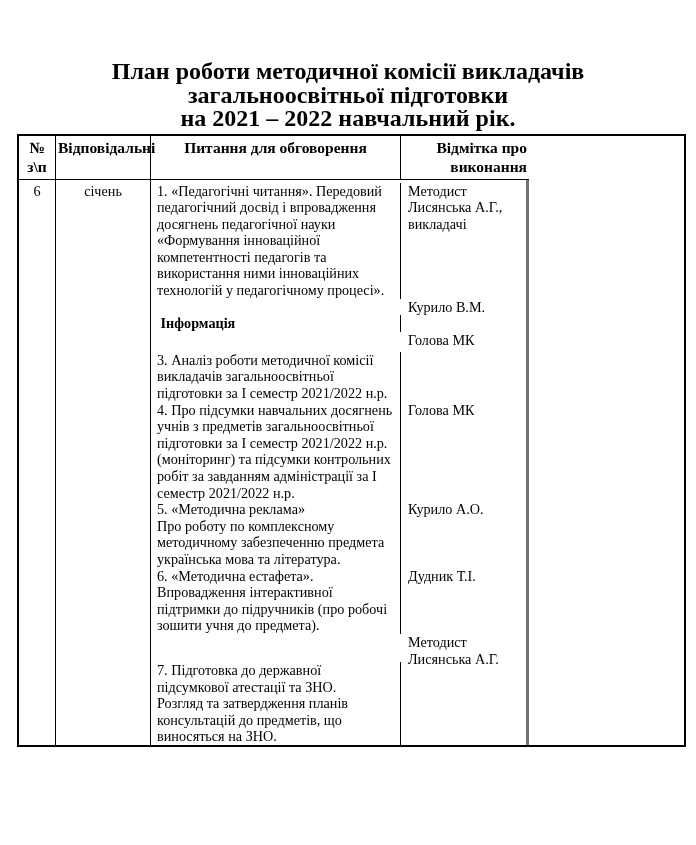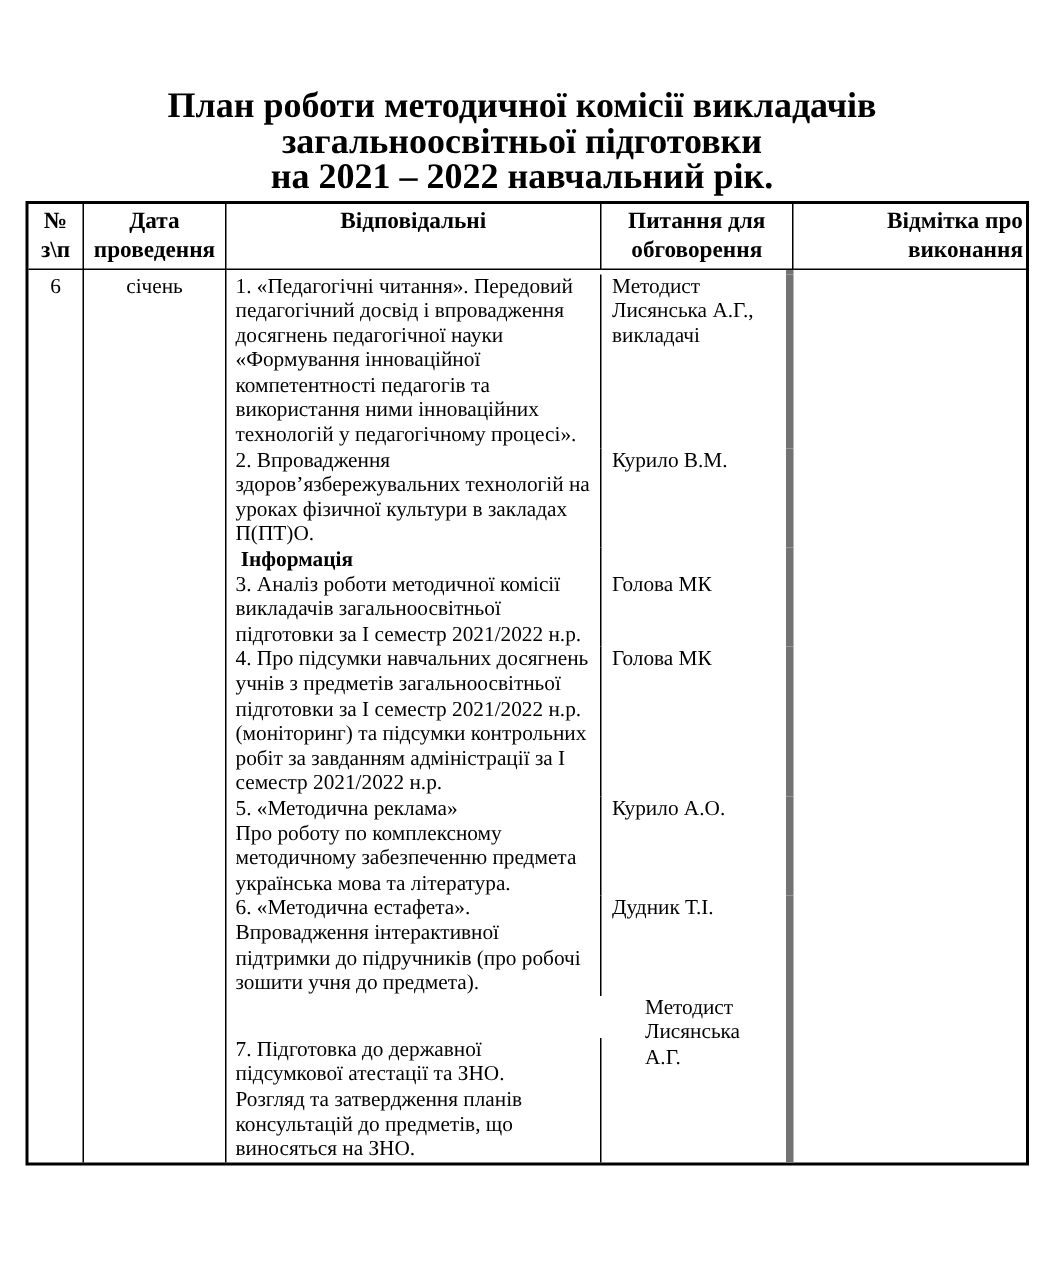--- a/index.html
+++ b/index.html
@@ -42,69 +42,66 @@
   .cell.date{grid-column:2;text-align:center;}
   .cell.mark{grid-column:5;border-right:none;}
   .q-item{
     grid-column:3;
     border-right:1px solid #000;
     padding:0 6px 0 6px;
     white-space:pre-line;
   }
   .r-item{
     grid-column:4;
-    border-right:5px solid #737373;
+    border-right:3px solid #737373;
     padding:0 4px 0 7px;
   }
   .b{font-weight:bold;}
   .pt{padding-top:3px;}
 </style>
 </head>
 <body>
 
 <div class="page">
 
   <h1 class="title">План роботи методичної комісії викладачів
 загальноосвітньої підготовки
 на 2021 – 2022 навчальний рік.</h1>
 
   <div class="tbl">
 
     <div class="thead grid5">
       <div class="th">№
 з\п</div>
-      <div class="th">Дата
-проведення</div>
       <div class="th">Відповідальні</div>
       <div class="th">Питання для обговорення</div>
       <div class="th last">Відмітка про
 виконання</div>
     </div>
 
     <div class="tbody grid5" id="tbody">
       <div class="cell num pt" id="numCell" style="grid-row: 1 / span 9;">6</div>
       <div class="cell date pt" id="dateCell" style="grid-row: 1 / span 9;">січень</div>
       <div class="cell mark" id="markCell" style="grid-row: 1 / span 9;"></div>
         <div class="r-item pt" style="grid-row: 1;"></div>
         <div class="q-item" style="grid-row: 2;">1. «Педагогічні читання». Передовий педагогічний досвід і впровадження досягнень педагогічної науки «Формування інноваційної компетентності педагогів та використання ними інноваційних технологій у педагогічному процесі».</div>
         <div class="r-item" style="grid-row: 2;">Методист Лисянська А.Г., викладачі</div>
-        <div class="q-item" style="grid-row: 3;">2. Впровадження здоров’язбережувальних технологій на уроках фізичної культури в закладах П(ПТ)О.</div>
         <div class="r-item" style="grid-row: 3;">Курило В.М.</div>
         <div class="q-item b" style="grid-row: 4;">&nbsp;Інформація</div>
         <div class="r-item" style="grid-row: 4;"></div>
-        <div class="q-item" style="grid-row: 5;">3. Аналіз роботи методичної комісії викладачів загальноосвітньої підготовки за І семестр 2021/2022 н.р.</div>
+        <div class="q-item" style="grid-row: 5; margin-top: 20px;">3. Аналіз роботи методичної комісії викладачів загальноосвітньої підготовки за І семестр 2021/2022 н.р.</div>
         <div class="r-item" style="grid-row: 5;">Голова МК</div>
         <div class="q-item" style="grid-row: 6;">4. Про підсумки навчальних досягнень учнів з предметів загальноосвітньої підготовки за І семестр 2021/2022 н.р. (моніторинг) та підсумки контрольних робіт за завданням адміністрації за І семестр 2021/2022 н.р.</div>
         <div class="r-item" style="grid-row: 6;">Голова МК</div>
         <div class="q-item" style="grid-row: 7;">5. «Методична реклама»
 Про роботу по комплексному методичному забезпеченню предмета українська мова та література.</div>
         <div class="r-item" style="grid-row: 7;">Курило А.О.</div>
         <div class="q-item" style="grid-row: 8;">6. «Методична естафета».
 Впровадження інтерактивної підтримки до підручників (про робочі зошити учня до предмета).</div>
         <div class="r-item" style="grid-row: 8;">Дудник Т.І.</div>
         <div class="q-item" style="grid-row: 9; margin-top: 28px;">7. Підготовка до державної підсумкової атестації та ЗНО.
 Розгляд та затвердження планів консультацій до предметів, що виносяться на ЗНО.</div>
-        <div class="r-item" style="grid-row: 9; margin-left: 22px;">Методист Лисянська А.Г.</div>
+        <div class="r-item" style="grid-row: 9;">Методист Лисянська А.Г.</div>
       </div>
 
   </div>
 
 </div>
 
 </body></html>

